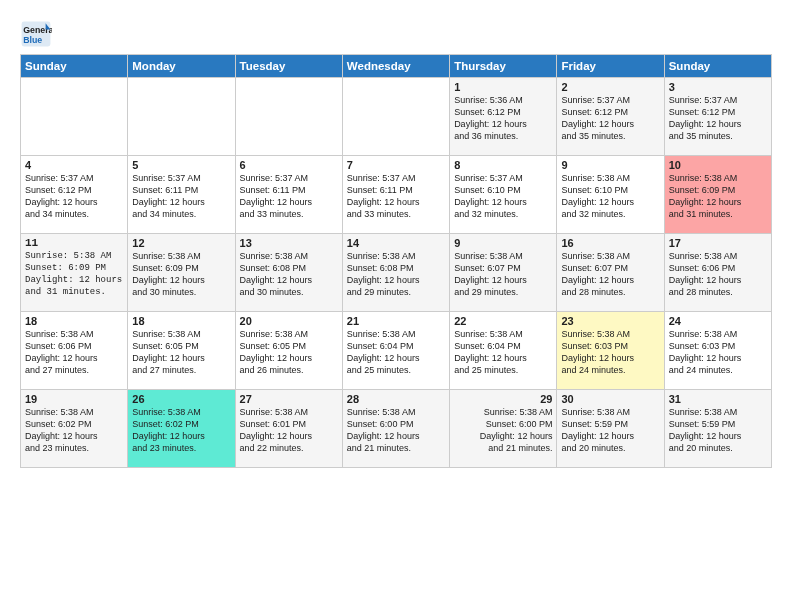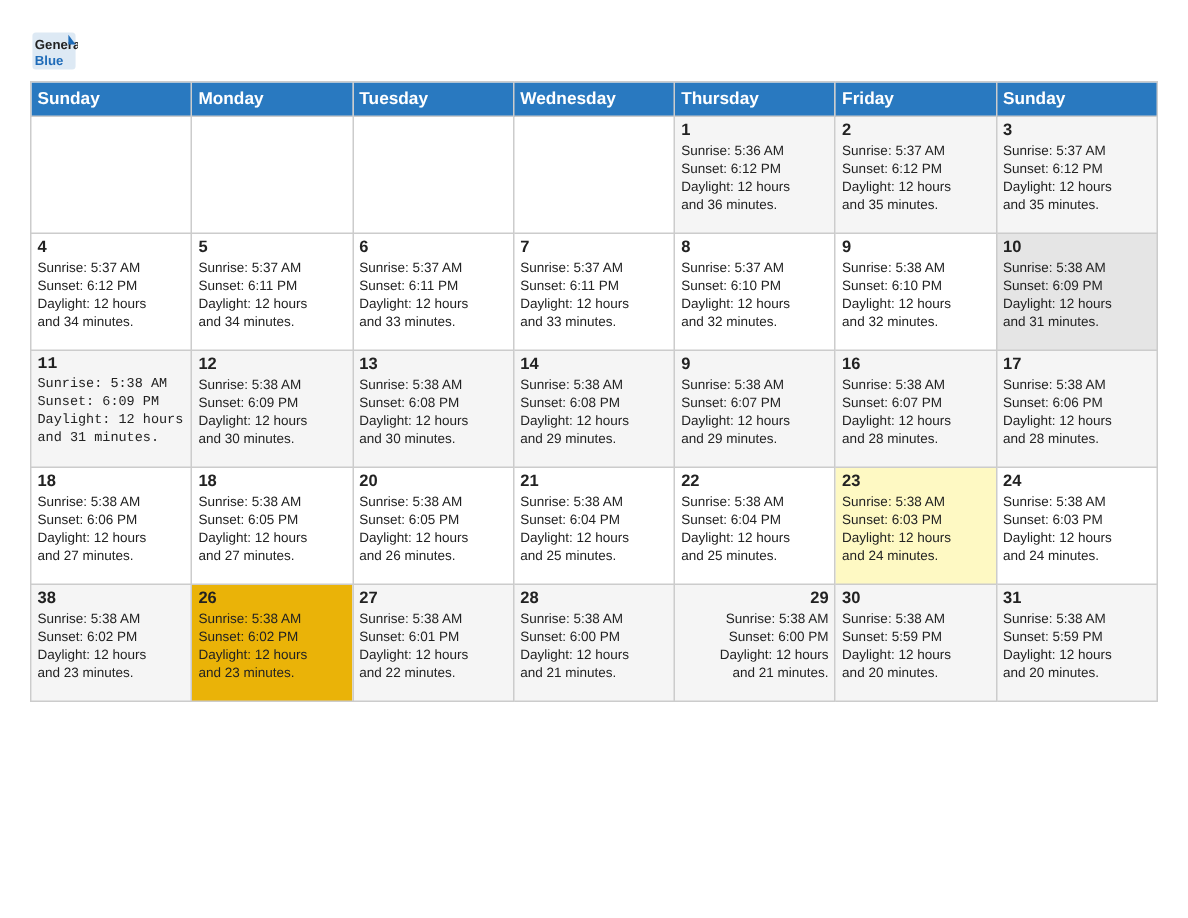--- a/index.html
+++ b/index.html
@@ -182,21 +182,21 @@
 Daylight: 12 hours
 and 32 minutes.</div>
           </td>
           <td style="background: rgb(255, 255, 255);">
             <span class="day-num">9</span>
             <div class="cell-text" style="white-space: pre-line;">Sunrise: 5:38 AM
 Sunset: 6:10 PM
 Daylight: 12 hours
 and 32 minutes.</div>
           </td>
-          <td style="background: #e5e5e5;">
+          <td style="background: #fca5a5;">
             <span class="day-num">10</span>
             <div class="cell-text" style="white-space: pre-line;">Sunrise: 5:38 AM
 Sunset: 6:09 PM
 Daylight: 12 hours
 and 31 minutes.</div>
           </td>
         </tr>
         <tr>
           <td style="background: rgb(245, 245, 245); font-family: Liberation Mono, monospace;">
             <span class="day-num">11</span>
@@ -294,27 +294,27 @@
           <td style="background: rgb(255, 255, 255); margin-top: 36px;">
             <span class="day-num">24</span>
             <div class="cell-text" style="white-space: pre-line;">Sunrise: 5:38 AM
 Sunset: 6:03 PM
 Daylight: 12 hours
 and 24 minutes.</div>
           </td>
         </tr>
         <tr>
           <td style="background: rgb(245, 245, 245);">
-            <span class="day-num">38</span>
+            <span class="day-num">19</span>
             <div class="cell-text" style="white-space: pre-line;">Sunrise: 5:38 AM
 Sunset: 6:02 PM
 Daylight: 12 hours
 and 23 minutes.</div>
           </td>
-          <td style="background: #eab308; margin-left: 32px;">
+          <td style="background: #5eead4; margin-left: 32px;">
             <span class="day-num">26</span>
             <div class="cell-text" style="white-space: pre-line;">Sunrise: 5:38 AM
 Sunset: 6:02 PM
 Daylight: 12 hours
 and 23 minutes.</div>
           </td>
           <td style="background: rgb(245, 245, 245);">
             <span class="day-num">27</span>
             <div class="cell-text" style="white-space: pre-line;">Sunrise: 5:38 AM
 Sunset: 6:01 PM

